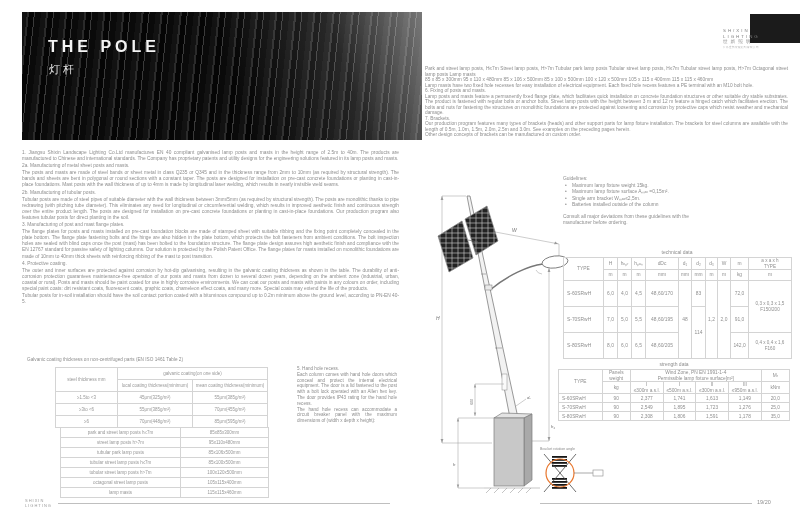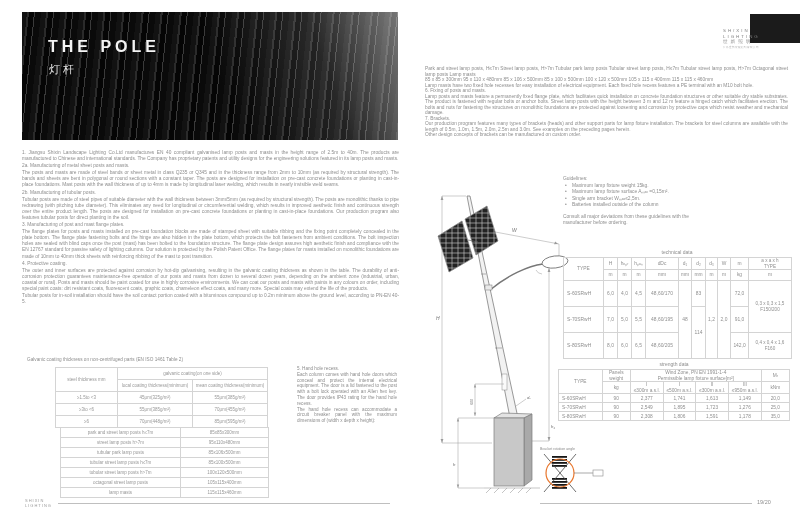--- a/index.html
+++ b/index.html
@@ -4,21 +4,21 @@
 <style>
   html,body{margin:0;padding:0;background:#e9e9e9;}
   .sheet{position:relative;width:800px;height:516px;background:#ffffff;overflow:hidden;
          font-family:"Liberation Sans",sans-serif;color:#8d8d8d;}
   .abs{position:absolute;}
 
   
   .photo{left:22px;top:12px;width:376px;height:128px;background-color:#0c0c0c;
     background-image:
       linear-gradient(250deg, rgba(255,255,255,.45) 0%, rgba(255,255,255,.12) 22%, rgba(255,255,255,0) 48%),
-      repeating-linear-gradient(96deg,#121212 0 5px,#2b2b2b 5px 7px,#050505 7px 12px,#3a3a3a 12px 13px,#0a0a0a 13px 19px);}
+      repeating-linear-gradient(96deg,#121212 0 5px,#2b2b2b 5px 7px,#050505 7px 12px,#3a3a3a 12px 13px,#0a0a0a 13px 19px); padding-left: 24px;}
   .hero-title{left:26px;top:26px;font-size:16px;font-weight:bold;letter-spacing:4px;color:#f4f4f4;}
   .hero-sub{left:27px;top:50px;font-size:11px;letter-spacing:3px;color:#e8e8e8;}
 
   .left-body{left:22px;top:150px;width:377px;font-size:4.8px;line-height:6.1px;text-align:justify;}
   .left-body p{margin:0 0 1px 0;}
   .caption{left:27px;top:357px;font-size:4.7px;}
 
   table{border-collapse:collapse;table-layout:fixed;}
   th,td{border:1px solid #d4d4d4;font-weight:normal;padding:0 2px;overflow:hidden;}
 

